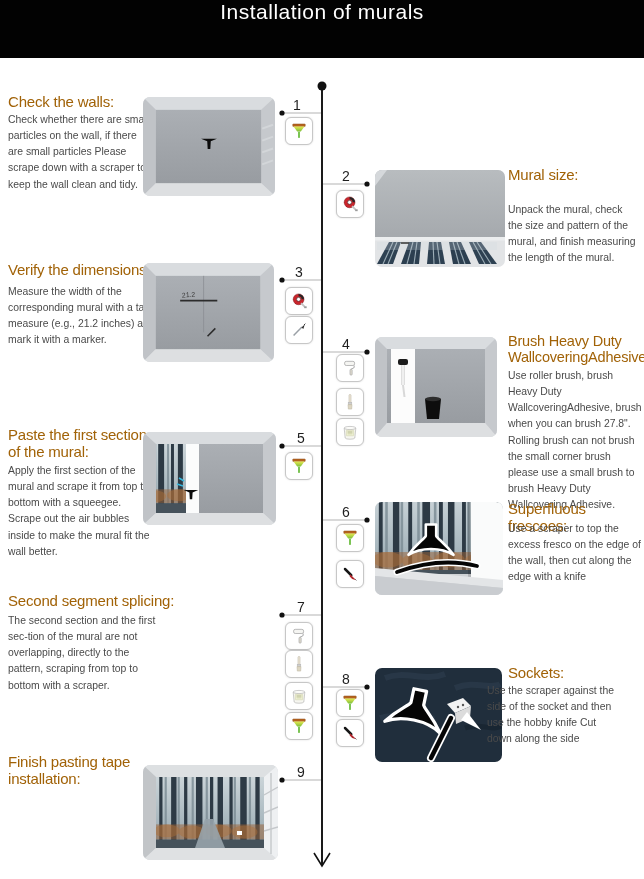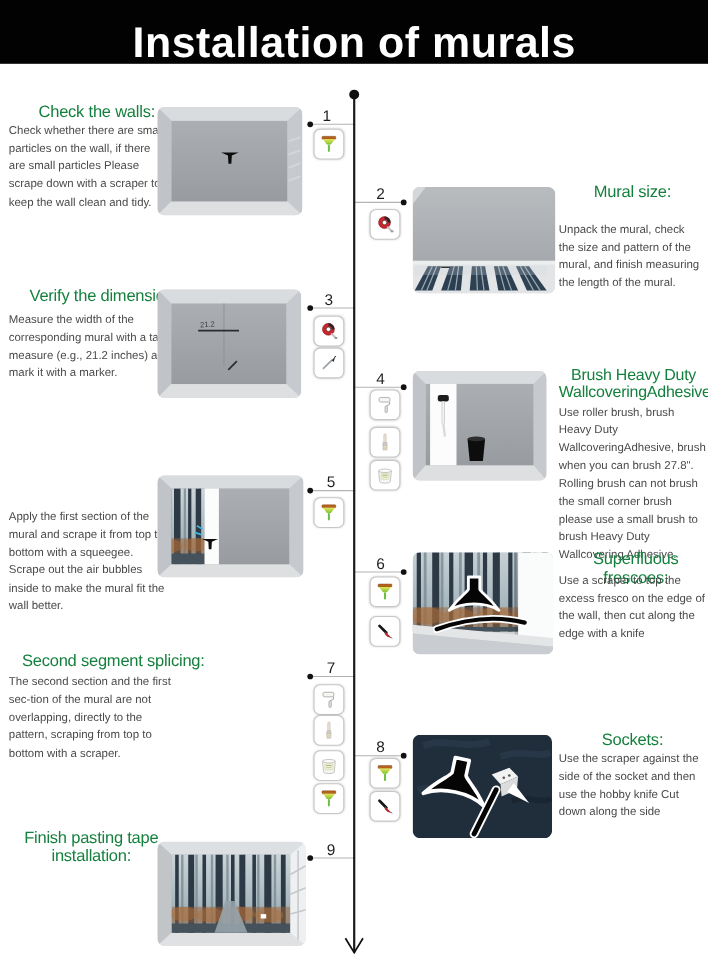--- a/index.html
+++ b/index.html
@@ -1,22 +1,22 @@
 <!DOCTYPE html>
 <html><head>
 <meta charset="utf-8">
 <style>
   html,body{margin:0;padding:0;background:#fff;}
   #page{position:relative;width:644px;height:879px;background:#fff;overflow:hidden;
         font-family:"Liberation Sans",sans-serif;}
   .header{position:absolute;left:0;top:0;width:644px;height:58px;background:#020202;
           color:#fff;text-align:center;}
-  .header .t{font-size:39px;font-weight:700;letter-spacing:.5px;padding-top:19px;line-height:1.1;}
+  .header .t{font-size:21px;font-weight:400;letter-spacing:.5px;padding-top:0;line-height:1.1;}
   .header .s{font-size:15px;font-weight:700;margin-top:1px;}
-  .title{position:absolute;font-size:15px;color:#15803d;line-height:1.12;letter-spacing:-.2px;text-align:center;}
+  .title{position:absolute;font-size:15px;color:#a16207;line-height:1.12;letter-spacing:-.2px;}
   .desc{position:absolute;font-size:10.4px;color:#4a4a4a;line-height:1.55;}
   .num{position:absolute;width:26px;text-align:center;font-size:14px;color:#1e1e1e;}
   .tool{position:absolute;width:26px;height:26px;background:#fff;border:1px solid #c7c7c7;
         border-radius:6px;box-shadow:0 0 2px rgba(0,0,0,.15);display:flex;align-items:center;
         justify-content:center;}
   .tool svg{width:20px;height:20px;display:block;}
   .scene{position:absolute;border-radius:7px;overflow:hidden;}
   .scene svg{display:block;width:100%;height:100%;}
   .overlay{position:absolute;left:0;top:0;pointer-events:none;}
   .hiddefs{position:absolute;width:0;height:0;overflow:hidden;}
@@ -283,20 +283,21 @@
       <svg viewBox="0 0 24 24">
         <use href="#sym-brush"></use>
       </svg>
     </div>
   <div class="tool" style="left:336px;top:418px">
       <svg viewBox="0 0 24 24">
         <use href="#sym-bucket"></use>
       </svg>
     </div>
 
+  <div class="title" style="left:8px;top:427px;width:152px">Paste the first section of the mural:</div>
   <div class="desc" style="left:8px;top:463px;width:148px">Apply the first section of the mural and scrape it from top to bottom with a squeegee. Scrape out the air bubbles inside to make the mural fit the wall better.</div>
   <div class="scene" style="left:143px;top:432px;width:133px;height:93px">
     <svg viewBox="0 0 133 93" preserveAspectRatio="none">
       <rect width="133" height="93" fill="#d6d9dc"></rect>
       <polygon points="0,0 133,0 120,12 13,12" fill="#d9dcdf"></polygon>
       <polygon points="0,0 13,12 13,81 0,93" fill="#c0c3c7"></polygon>
       <polygon points="133,0 120,12 120,81 133,93" fill="#c6c9cd"></polygon>
       <polygon points="0,93 13,81 120,81 133,93" fill="#dddfe1"></polygon>
       <rect x="13" y="12" width="107" height="69" fill="url(#wallGrad)"></rect>
       <use href="#forest" x="13" y="12" width="30" height="69"></use>
@@ -373,21 +374,21 @@
         <polygon points="80,45 96,38 95,50 81,56" fill="#dcdcdc"></polygon>
         <circle cx="83" cy="39" r="1.2" fill="#555"></circle>
           <circle cx="88" cy="37" r="1.2" fill="#555"></circle>
         <polygon points="92,44 106,62 86,52" fill="#fff"></polygon>
       </g>
       <line x1="76" y1="50" x2="56" y2="90" stroke="#fff" stroke-width="8" stroke-linecap="round"></line>
       <line x1="76" y1="50" x2="56" y2="90" stroke="#050505" stroke-width="4.5" stroke-linecap="round"></line>
     </svg>
   </div>
   <div class="title" style="left:508px;top:665px;width:134px">Sockets:</div>
-  <div class="desc" style="left:508px;top:683px;width:135px">Use the scraper against the side of the socket and then use the hobby knife Cut down along the side</div>
+  <div class="desc" style="left:487px;top:683px;width:135px">Use the scraper against the side of the socket and then use the hobby knife Cut down along the side</div>
   <div class="tool" style="left:336px;top:689px">
       <svg viewBox="0 0 24 24">
         <use href="#sym-scraper"></use>
       </svg>
     </div>
   <div class="tool" style="left:336px;top:719px">
       <svg viewBox="0 0 24 24">
         <use href="#sym-knife"></use>
       </svg>
     </div>

